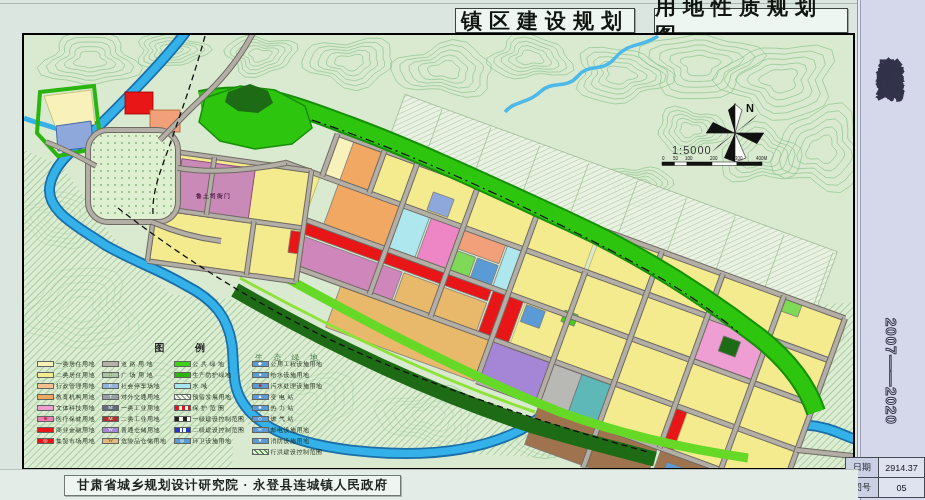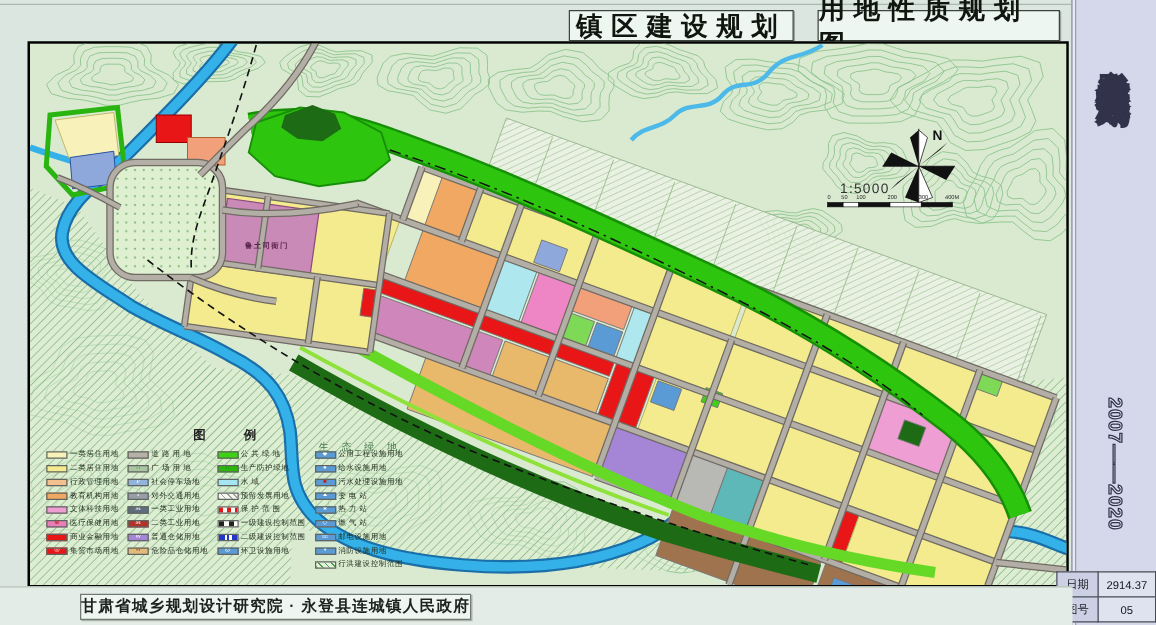--- a/index.html
+++ b/index.html
@@ -44,21 +44,21 @@
     color:#e4e6f6;-webkit-text-stroke:1px #32324a;}
   
   .info-table{position:absolute;right:0;bottom:2px;width:80px;border:1px solid #454b55;
     border-collapse:collapse;background:#dfe2ef;}
   .info-table td{border:1px solid #454b55;font-size:9px;font-weight:normal;color:#15181f;
     text-align:center;padding:3px 1px;}
   .info-table td.lbl{width:30px;background:#ccd0e4;}
   
   .footer-strip{position:absolute;left:0;bottom:0;width:858px;height:30px;background:#e3ece6;
     border-top:1px solid #b6c2ba;}
-  .footer-box{position:absolute;left:64px;top:5px;height:19px;padding:0 0;background:#eff5f0;
+  .footer-box{position:absolute;left:64px;top:5px;height:19px;padding:0 12px;background:#eff5f0;
     border:1px solid #6f7a73;box-shadow:1px 1px 0 #a9b4ad;display:flex;align-items:center;
     font-size:12.5px;font-weight:bold;letter-spacing:1px;color:#1c221d;}
 </style>
 </head>
 <body>
 
 <div class="page">
 
   <div class="topline"></div>
 

